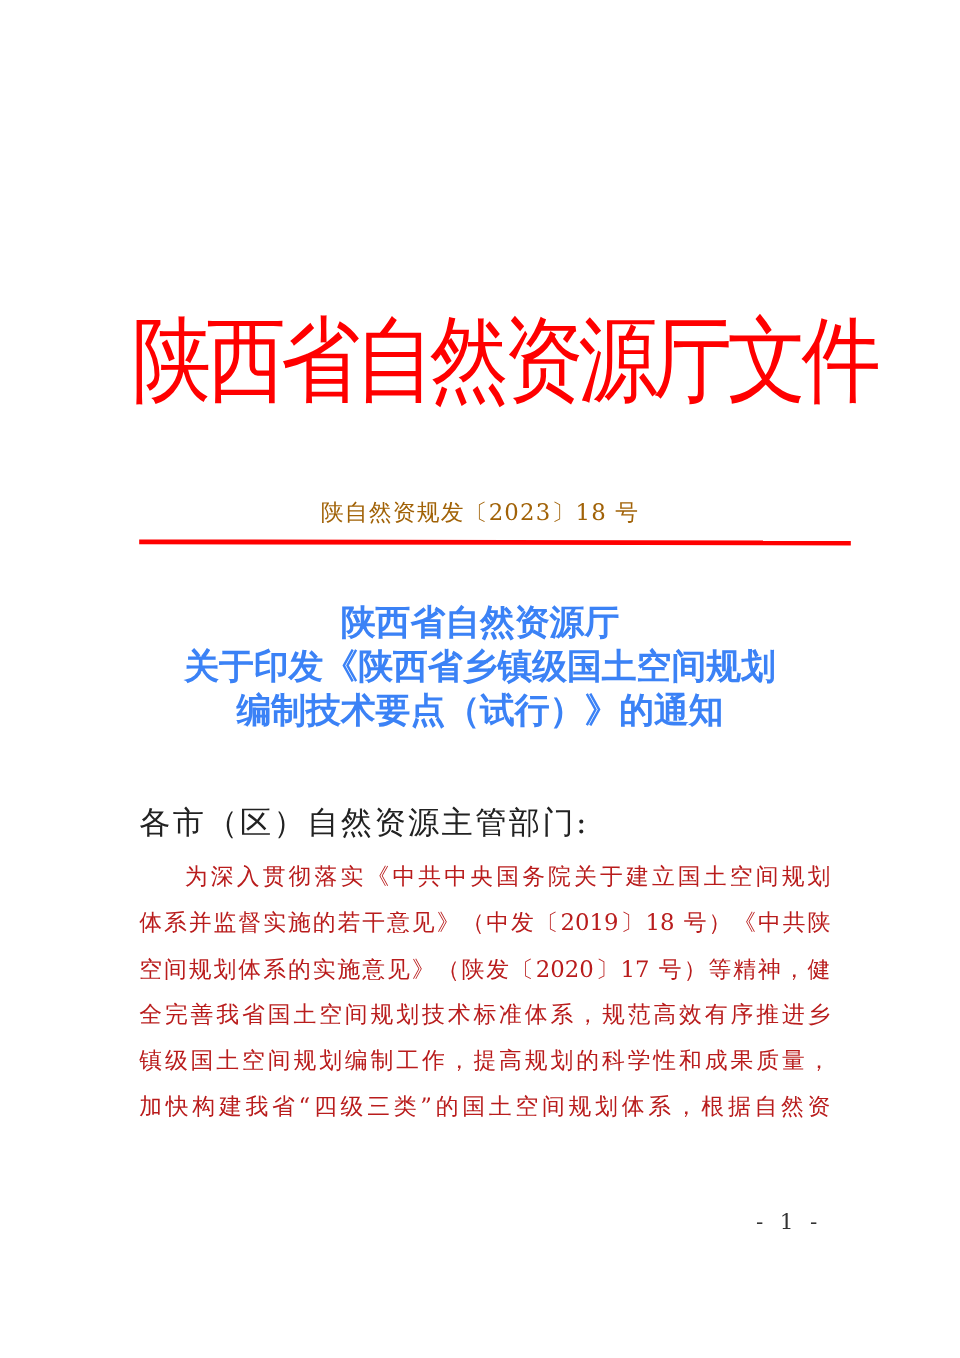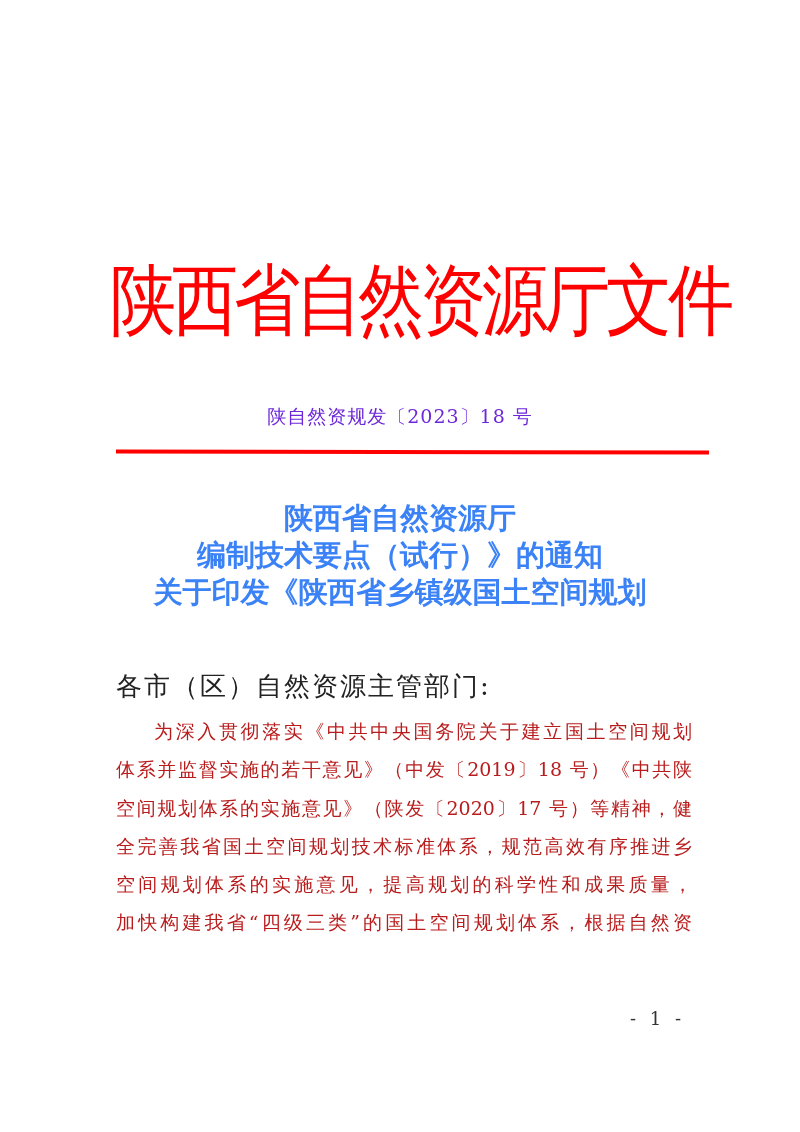--- a/index.html
+++ b/index.html
@@ -32,27 +32,27 @@
       font-size: 66px;
       line-height: 90px;
       letter-spacing: -4px;
       transform: scaleY(1.18);
       transform-origin: center top;
       white-space: nowrap;
     }
     .doc-number {
       position: absolute;
       left: 0;
-      top: 402px;
+      top: 413px;
       width: 800px;
       text-align: center;
       font-family: "DejaVu Serif", "Liberation Serif", serif;
       font-size: 19px;
       line-height: 28px;
-      color: #6d28d9;
+      color: #a16207;
       letter-spacing: 1px;
       white-space: nowrap;
     }
     .red-rule {
       position: absolute;
       left: 116px;
       top: 450px;
       width: 593px;
       height: 4px;
       background: #ff0000;
@@ -123,30 +123,30 @@
 <div class="page">
 
   <div class="masthead">陕西省自然资源厅文件</div>
 
   <div class="doc-number">陕自然资规发〔2023〕18 号</div>
 
   <div class="red-rule"></div>
 
   <div class="title">
     <span class="line">陕西省自然资源厅</span>
+    <span class="line">关于印发《陕西省乡镇级国土空间规划</span>
     <span class="line">编制技术要点（试行）》的通知</span>
-    <span class="line">关于印发《陕西省乡镇级国土空间规划</span>
   </div>
 
   <div class="salutation">各市（区）自然资源主管部门:</div>
 
   <div class="body-text">
     <span class="bline indent">为深入贯彻落实《中共中央国务院关于建立国土空间规划</span>
     <span class="bline">体系并监督实施的若干意见》（中发〔2019〕18 号）《中共陕</span>
     <span class="bline">空间规划体系的实施意见》（陕发〔2020〕17 号）等精神，健</span>
     <span class="bline">全完善我省国土空间规划技术标准体系，规范高效有序推进乡</span>
-    <span class="bline">空间规划体系的实施意见，提高规划的科学性和成果质量，</span>
+    <span class="bline">镇级国土空间规划编制工作，提高规划的科学性和成果质量，</span>
     <span class="bline">加快构建我省“四级三类”的国土空间规划体系，根据自然资</span>
   </div>
 
   <div class="page-number">- 1 -</div>
 
 </div>
 
 </body></html>

